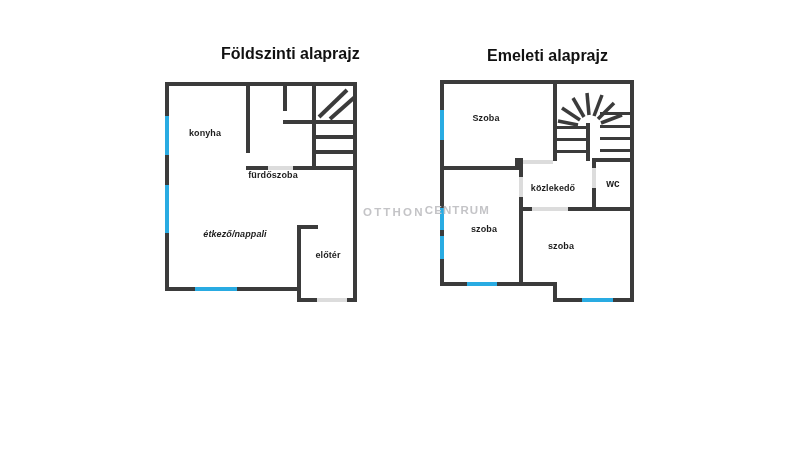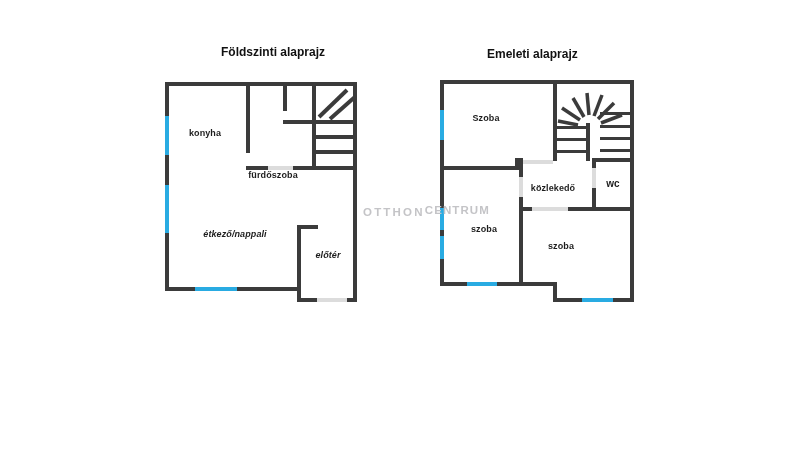--- a/index.html
+++ b/index.html
@@ -6,21 +6,21 @@
   body{width:800px;height:458px;overflow:hidden;font-family:"Liberation Sans",sans-serif;}
   .canvas{position:relative;width:800px;height:458px;background:#fff;}
   .plan{position:absolute;}
   .wall,.win,.door,.tread{position:absolute;}
   .wall,.tread{background:var(--wall,#3b3b3b);}
   .win{background:var(--window,#29abe2);}
   .door{background:var(--door,#dcdcdc);}
   .room-label{position:absolute;transform:translate(-50%,-50%);font-size:9px;font-weight:700;
               color:var(--label,#1d1d1d);white-space:nowrap;letter-spacing:0.1px;}
   .room-label.small{font-size:10px;}
-  .plan-title{position:absolute;font-size:12px;font-weight:700;color:#111;white-space:nowrap;}
+  .plan-title{position:absolute;font-size:16px;font-weight:700;color:#111;white-space:nowrap;}
   svg.overlay{position:absolute;color:var(--wall,#3b3b3b);}
   .logo{position:absolute;left:363px;top:176px;width:76px;display:flex;flex-direction:row;
         align-items:center;color:var(--logo,#c4c4c7);}
   .logo-line{font-weight:700;color:var(--logo,#c4c4c7);line-height:1;}
   .logo-line.l1{font-size:11.5px;letter-spacing:2.2px;margin-top:7px;}
   .logo-line.l2{font-size:11.5px;letter-spacing:1.1px;margin-top:4px;}
 </style>
 </head>
 <body>
 
@@ -54,21 +54,21 @@
     <svg class="overlay" style="left:151px;top:4px;" width="41" height="34" viewBox="0 0 41 34">
       <line x1="3" y1="31" x2="31" y2="4" stroke="currentColor" stroke-width="4"></line>
       <line x1="14" y1="33" x2="40" y2="10" stroke="currentColor" stroke-width="4"></line>
     </svg>
     <div class="tread" style="left:151px;top:53px;width:37px;height:4px;"></div>
     <div class="tread" style="left:151px;top:68px;width:37px;height:4px;"></div>
 
     <div class="room-label" style="left:40px;top:51px;">konyha</div>
     <div class="room-label" style="left:108px;top:59px;margin-top:34px;">fürdőszoba</div>
     <div class="room-label" style="left:70px;top:152px;font-style:italic;">étkező/nappali</div>
-    <div class="room-label" style="left:163px;top:173px;font-style:italic;">előtér</div>
+    <div class="room-label" style="left:163px;top:173px;">előtér</div>
   </div>
 
   <div class="plan" style="left:440px;top:80px;width:216px;height:225px;">
 
     <div class="wall" style="left:0;top:0;width:194px;height:4px;"></div>
     <div class="wall" style="left:0;top:0;width:4px;height:206px;"></div>
     <div class="win" style="left:0;top:30px;width:4px;height:30px;"></div>
     <div class="win" style="left:0;top:128px;width:4px;height:22px;"></div>
     <div class="win" style="left:0;top:156px;width:4px;height:23px;"></div>
     <div class="wall" style="left:190px;top:0;width:4px;height:222px;"></div>

